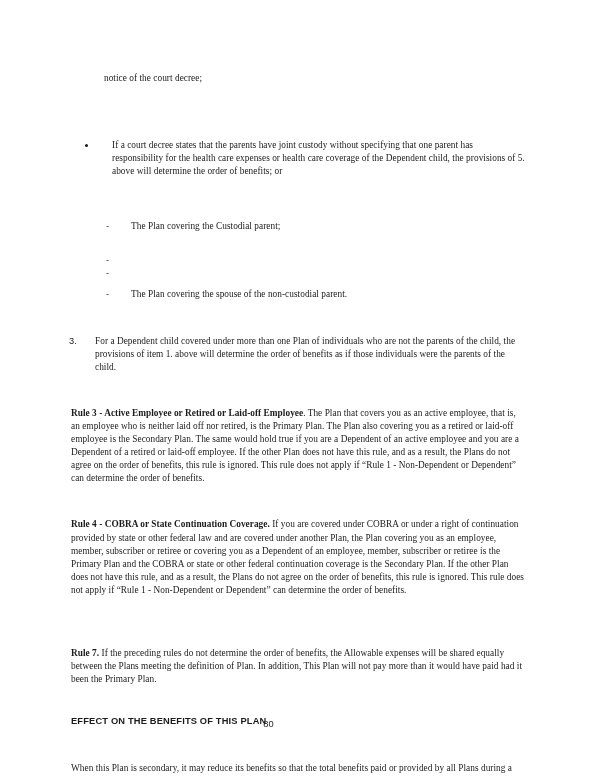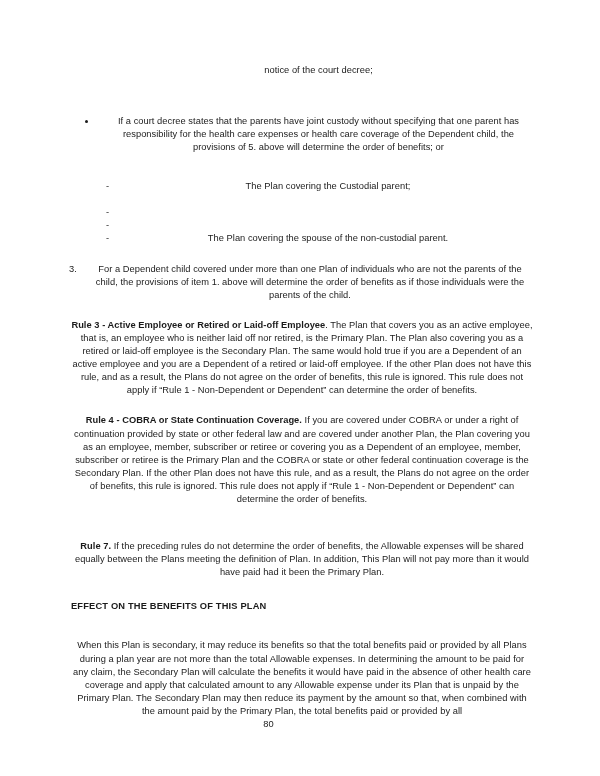--- a/index.html
+++ b/index.html
@@ -30,23 +30,24 @@
     position: absolute;
     left: 69px;
     top: 64px;
     width: 464px;
   }
 
   
   .para {
     font-size: 9.3px;
     line-height: 13.1px;
-    text-align: center;
-    margin: 0;
+    text-align: left;
+    margin: 8px;
     letter-spacing: 0.004em;
+    font-family: Liberation Serif, serif;
   }
   .para.body {
     margin-left: 2px;
   }
   .gap-sm { height: 13px; }
   .gap-md { height: 17px; }
   .gap-lg { height: 21px; }
   .gap-xl { height: 26px; }
 
   

